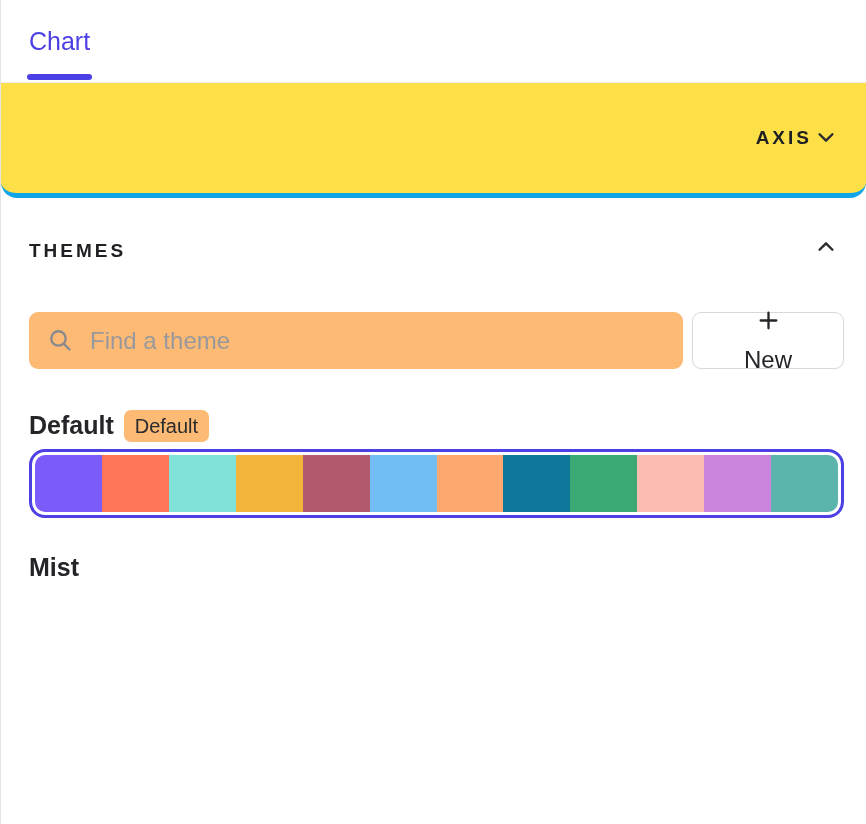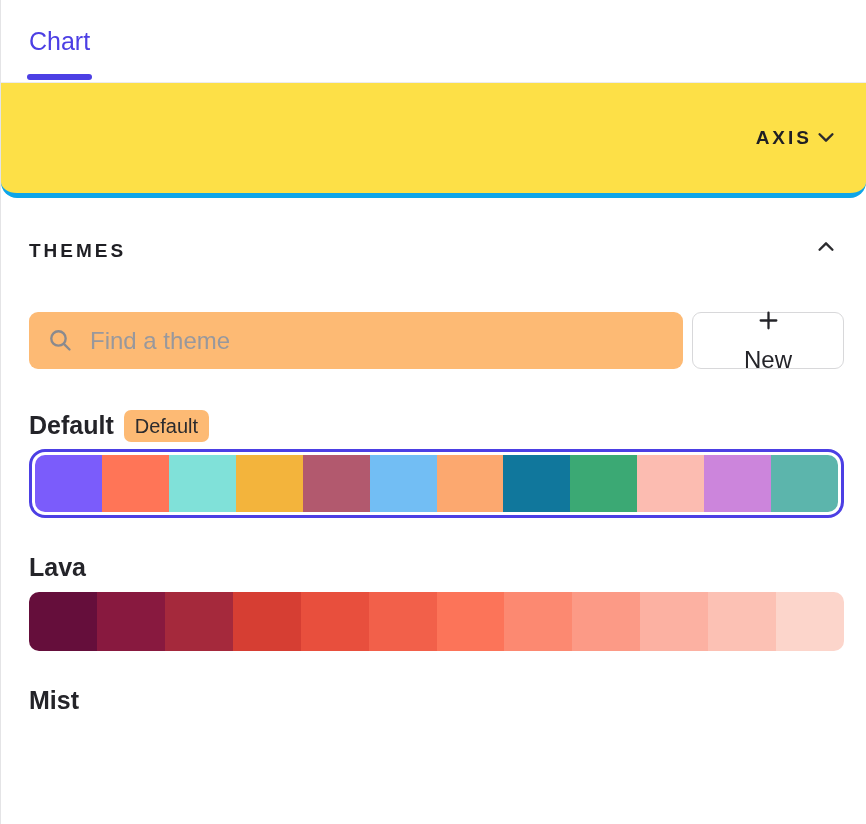--- a/index.html
+++ b/index.html
@@ -171,42 +171,20 @@
               <div class="swatch" style="background: rgb(16, 119, 156);"></div>
               <div class="swatch" style="background: rgb(59, 169, 116);"></div>
               <div class="swatch" style="background: rgb(252, 188, 177);"></div>
               <div class="swatch" style="background: rgb(204, 133, 220);"></div>
               <div class="swatch" style="background: rgb(92, 181, 172);"></div>
             </div>
     </div>
   </div>
 
 
-  <div class="theme-item spaced">
-    <div class="theme-label-row">
-      <span class="theme-name">Lava</span>
-
-    </div>
-    <div class="swatch-row-outer">
-      <div class="swatch-row">
-              <div class="swatch" style="background: rgb(101, 14, 59);"></div>
-              <div class="swatch" style="background: rgb(136, 25, 63);"></div>
-              <div class="swatch" style="background: rgb(165, 41, 60);"></div>
-              <div class="swatch" style="background: rgb(214, 62, 51);"></div>
-              <div class="swatch" style="background: rgb(232, 79, 61);"></div>
-              <div class="swatch" style="background: rgb(242, 96, 74);"></div>
-              <div class="swatch" style="background: rgb(252, 116, 89);"></div>
-              <div class="swatch" style="background: rgb(252, 137, 113);"></div>
-              <div class="swatch" style="background: rgb(252, 154, 134);"></div>
-              <div class="swatch" style="background: rgb(252, 177, 162);"></div>
-              <div class="swatch" style="background: rgb(252, 193, 180);"></div>
-              <div class="swatch" style="background: rgb(252, 213, 203);"></div>
-            </div>
-    </div>
-  </div>
 
   <div class="theme-item spaced">
     <div class="theme-label-row">
       <span class="theme-name">Mist</span>
 
     </div>
 
   </div>
 </div>
   </div>

